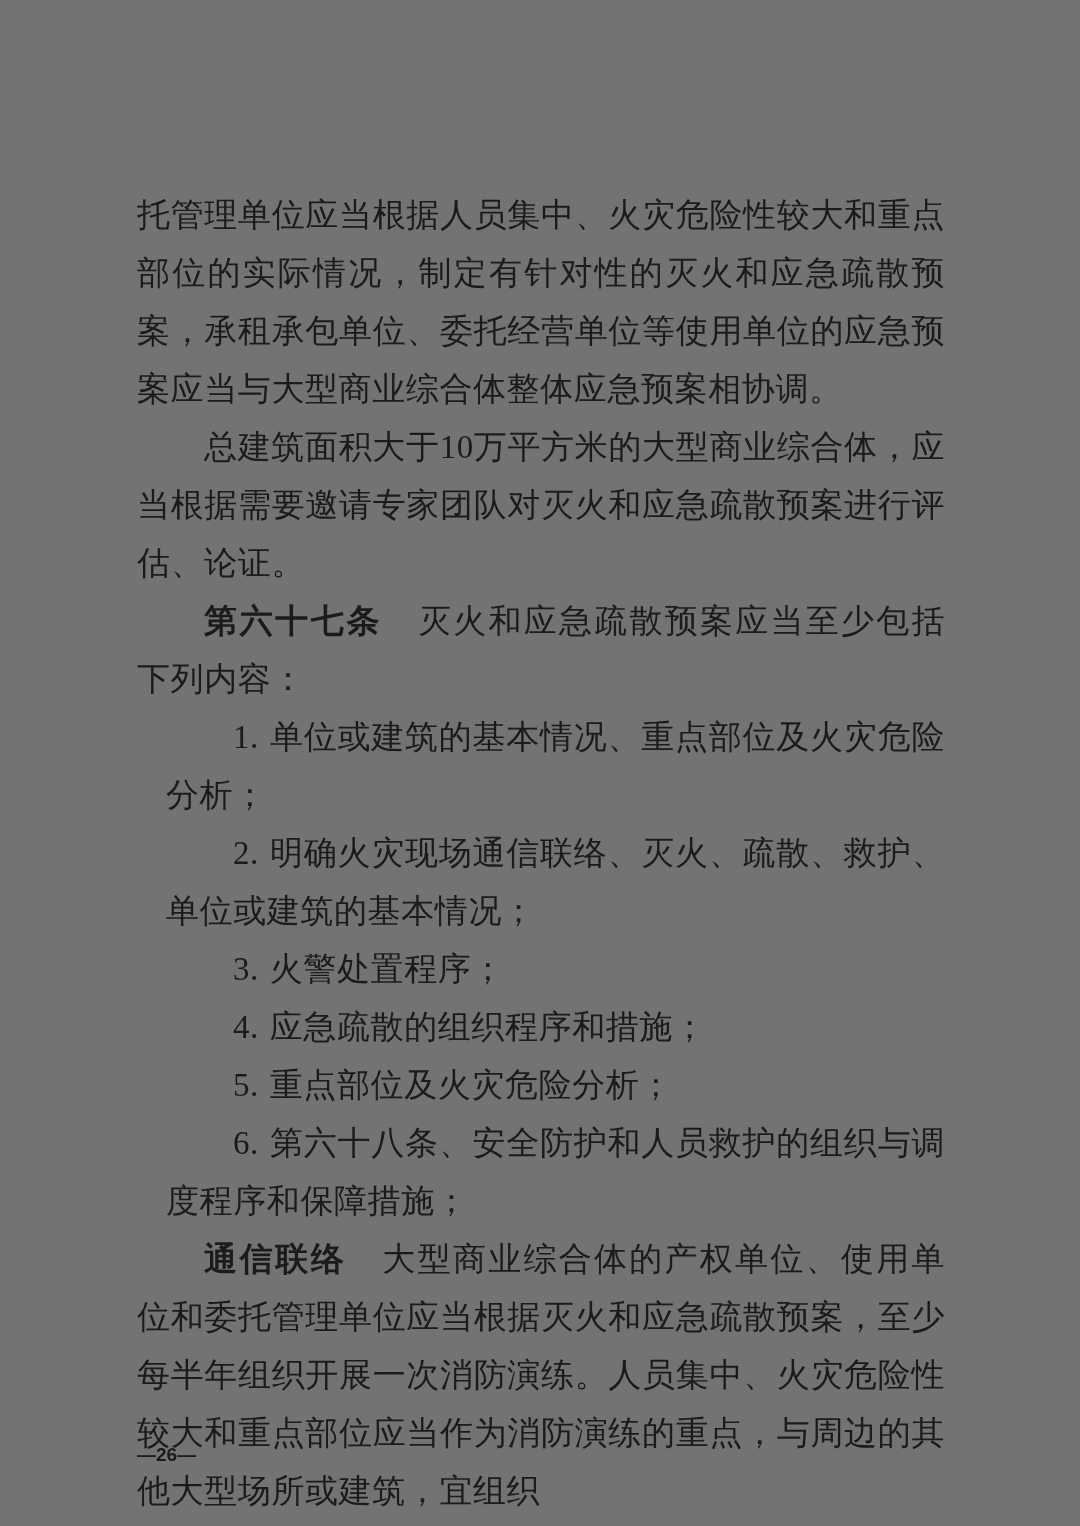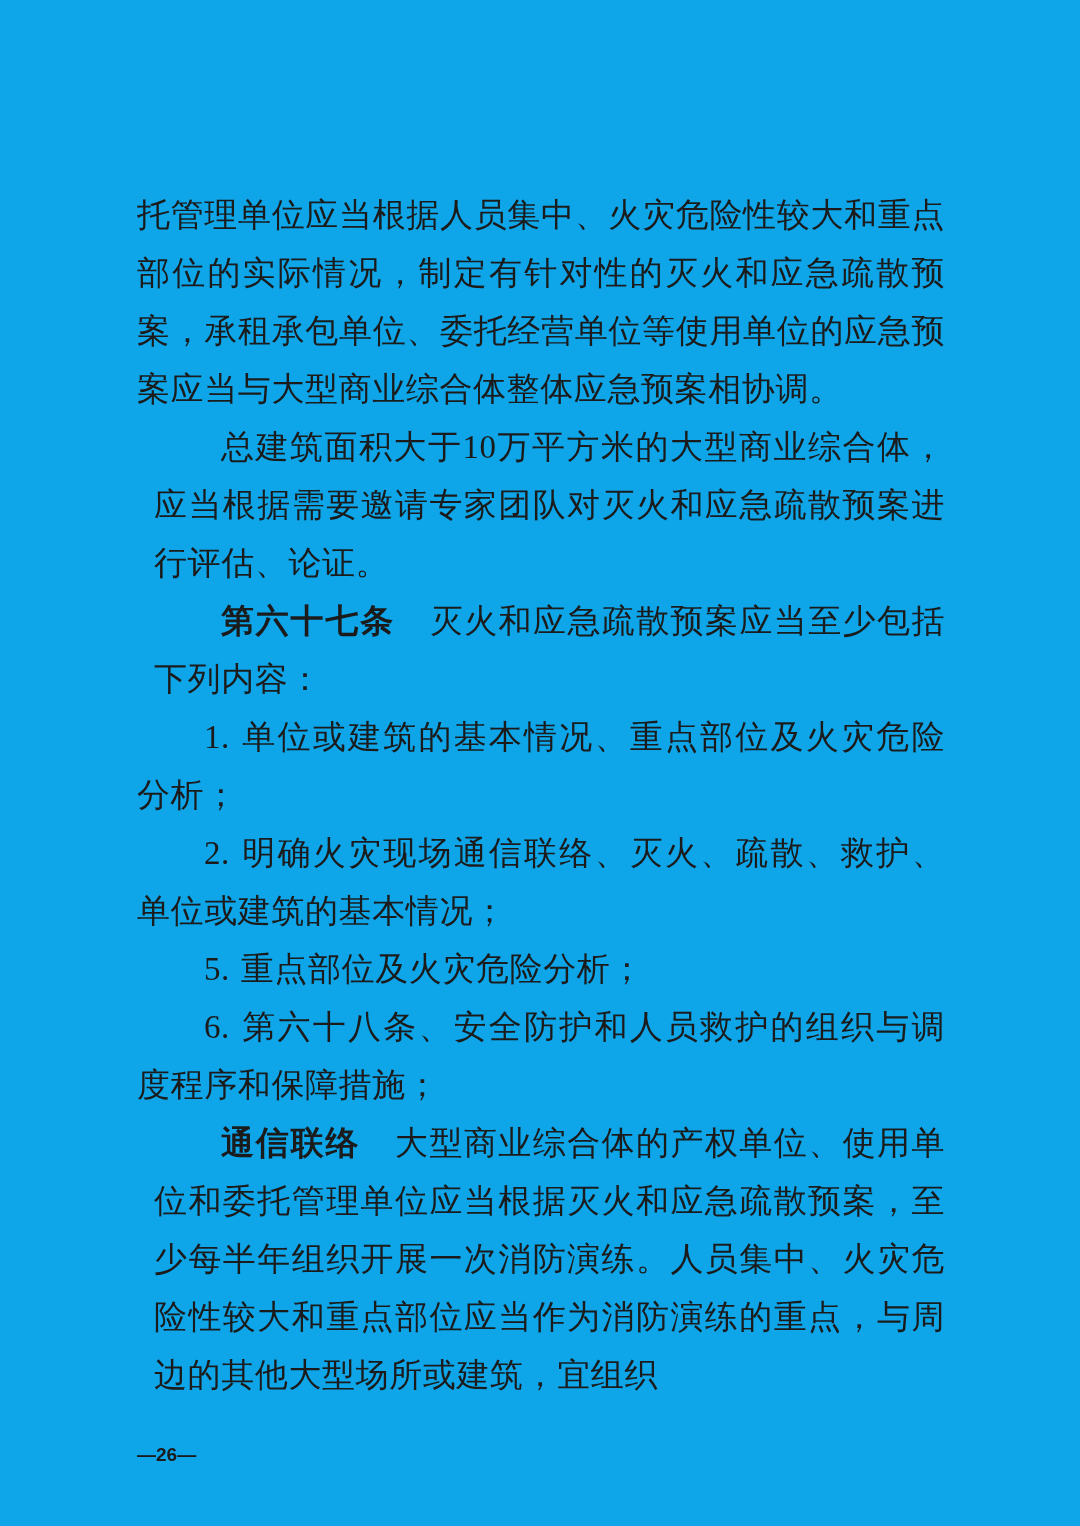--- a/index.html
+++ b/index.html
@@ -6,21 +6,21 @@
   html, body {
     margin: 0;
     padding: 0;
     background: #ffffff;
   }
 
   .page {
     position: relative;
     width: 1080px;
     height: 1526px;
-    background: #0ea5e9;
+    background: #737373;
     overflow: hidden;
     box-sizing: border-box;
   }
 
   .text-block {
     position: absolute;
     left: 137px;
     top: 186px;
     width: 808px;
   }
@@ -35,26 +35,26 @@
     text-justify: inter-character;
     margin: 0;
     letter-spacing: 0.6px;
     text-indent: 0;
     -webkit-font-smoothing: antialiased;
   }
 
   
   .para.indent-2 {
     text-indent: 67px;
-    margin-left: 17px;
   }
 
   
   .para.indent-1 {
     text-indent: 67px;
+    margin-left: 29px;
   }
 
   
   .para.flush {
     text-indent: 0;
   }
 
   
   .article-label {
     font-family: Liberation Serif, serif;
@@ -107,21 +107,23 @@
     <p class="para flush">托管理单位应当根据人员集中、火灾危险性较大和重点部位的实际情况，制定有针对性的灭火和应急疏散预案，承租承包单位、委托经营单位等使用单位的应急预案应当与大型商业综合体整体应急预案相协调。</p>
 
     <p class="para indent-2"><span>总建筑面积大于</span><span class="num">10</span><span>万平方米的大型商业综合体，应当根据需要邀请专家团队对灭火和应急疏散预案进行评估、论证。</span></p>
 
     <p class="para indent-2"><span class="article-label">第六十七条</span><span class="label-gap"></span><span>灭火和应急疏散预案应当至少包括下列内容：</span></p>
 
     <p class="para indent-1"><span class="marker">1.</span><span class="marker-gap"></span><span>单位或建筑的基本情况、重点部位及火灾危险分析；</span></p>
 
     <p class="para indent-1"><span class="marker">2.</span><span class="marker-gap"></span><span>明确火灾现场通信联络、灭火、疏散、救护、单位或建筑的基本情况；</span></p>
 
+    <p class="para indent-1"><span class="marker">3.</span><span class="marker-gap"></span><span>火警处置程序；</span></p>
 
+    <p class="para indent-1"><span class="marker">4.</span><span class="marker-gap"></span><span>应急疏散的组织程序和措施；</span></p>
 
     <p class="para indent-1"><span class="marker">5.</span><span class="marker-gap"></span><span>重点部位及火灾危险分析；</span></p>
 
     <p class="para indent-1"><span class="marker">6.</span><span class="marker-gap"></span><span>第六十八条、安全防护和人员救护的组织与调度程序和保障措施；</span></p>
 
 
     <p class="para indent-2"><span class="article-label">通信联络</span><span class="label-gap"></span><span>大型商业综合体的产权单位、使用单位和委托管理单位应当根据灭火和应急疏散预案，至少每半年组织开展一次消防演练。人员集中、火灾危险性较大和重点部位应当作为消防演练的重点，与周边的其他大型场所或建筑，宜组织</span></p>
 
   </div>
 

